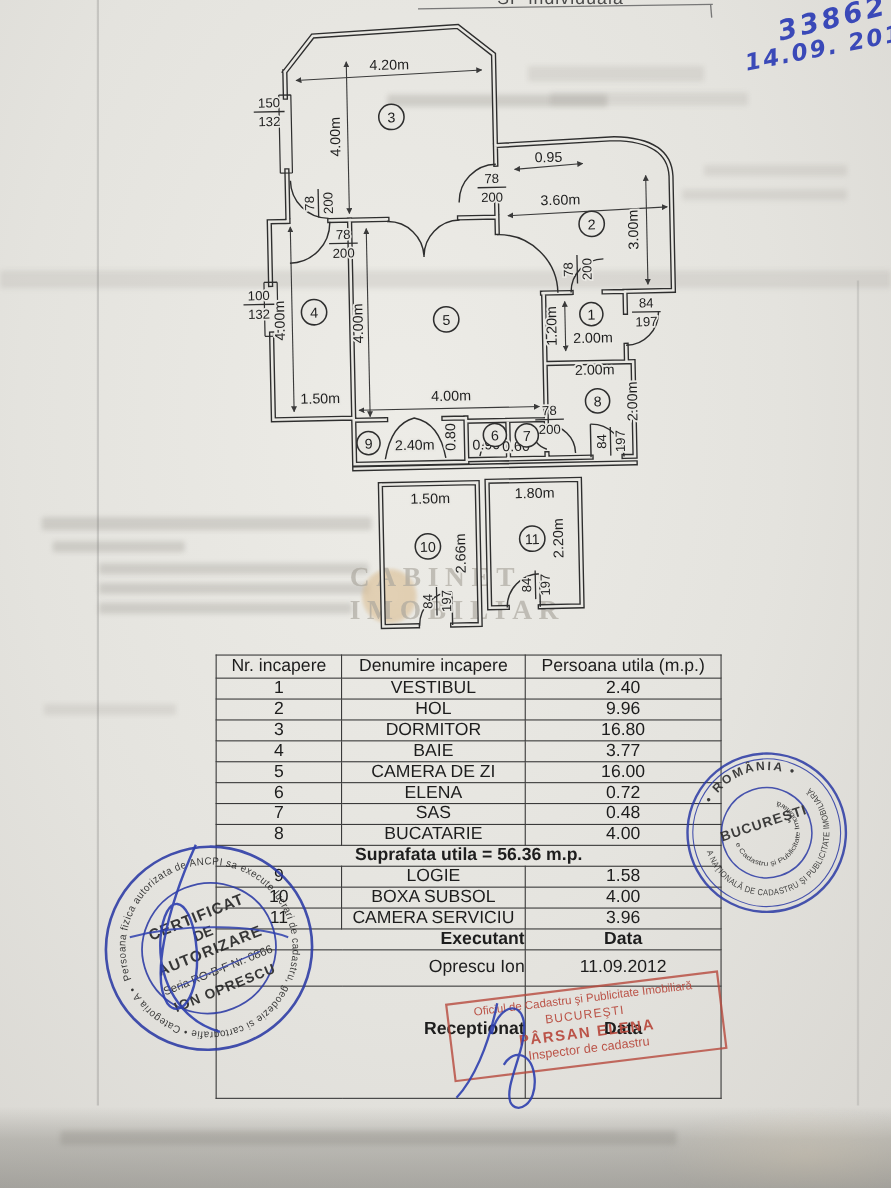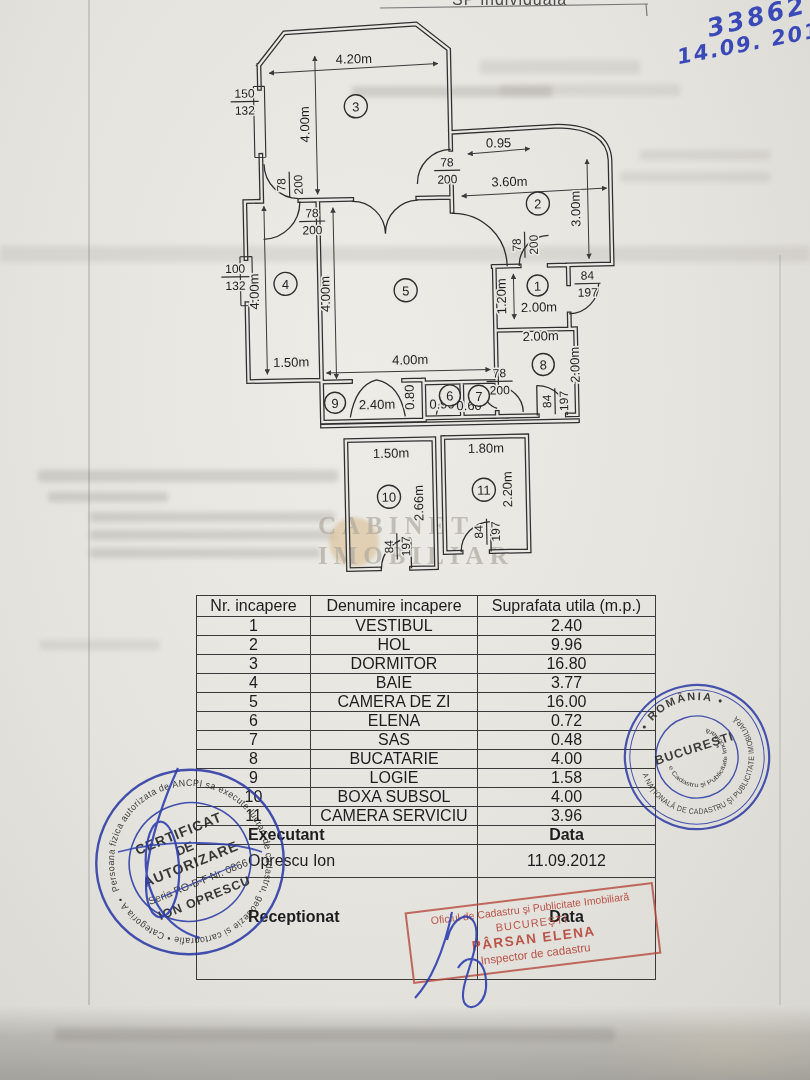--- a/index.html
+++ b/index.html
@@ -28,21 +28,21 @@
   
   svg text{font-family:"Liberation Sans", sans-serif;fill:#1f1f1f;}
   .dim{font-size:13px;paint-order:stroke;stroke:#e9e8e3;stroke-width:3.5px;}
   .frt{font-size:12px;paint-order:stroke;stroke:#e9e8e3;stroke-width:3px;}
   .rn{font-size:13px;}
   
   #areatable{position:absolute;left:196px;top:595px;border-collapse:collapse;table-layout:fixed;}
   #areatable td,#areatable th{border:1.3px solid #3a3a3a;font-size:16px;color:#1d1d1d;
       text-align:center;padding:0;font-weight:normal;overflow:hidden;white-space:nowrap;}
   #areatable .b{font-weight:bold;}
-  #areatable .lft{text-align:left;padding-left:51px;}
+  #areatable .lft{text-align:right;padding-left:51px;}
   #areatable .topalign{vertical-align:top;padding-top:30px;}
   
   #redstamp{position:absolute;left:408px;top:897px;width:238px;padding:3px 4px 5px 4px;
             border:2px solid rgba(183,72,60,.8);color:rgba(183,72,60,.92);
             transform:rotate(-7deg);text-align:center;line-height:1.3;background:transparent;}
   #redstamp .r1{font-size:10.5px;}
   #redstamp .r2{font-size:11px;letter-spacing:1px;}
   #redstamp .r3{font-size:13.5px;font-weight:bold;letter-spacing:1.5px;}
   #redstamp .r4{font-size:11.5px;}
   
@@ -266,21 +266,21 @@
   <table id="areatable">
     <colgroup>
         <col style="width:114px">
         <col style="width:167px">
         <col style="width:178px">
       </colgroup>
     <tbody>
         <tr style="height:21px">
       <th>Nr. incapere</th>
       <th>Denumire incapere</th>
-      <th>Suprafata utila (m.p.)</th>
+      <th>Persoana utila (m.p.)</th>
     </tr>
     <tr style="height:19px">
           <td>1</td>
           <td>VESTIBUL</td>
           <td>2.40</td>
         </tr>
     <tr style="height:19px">
           <td>2</td>
           <td>HOL</td>
           <td>9.96</td>
@@ -307,20 +307,23 @@
         </tr>
     <tr style="height:19px">
           <td>7</td>
           <td>SAS</td>
           <td>0.48</td>
         </tr>
     <tr style="height:19px">
           <td>8</td>
           <td>BUCATARIE</td>
           <td>4.00</td>
+        </tr>
+    <tr style="height:19px">
+          <td colspan="3" class="b">Suprafata utila = 56.36 m.p.</td>
         </tr>
     <tr style="height:19px">
           <td>9</td>
           <td>LOGIE</td>
           <td>1.58</td>
         </tr>
     <tr style="height:19px">
           <td>10</td>
           <td>BOXA SUBSOL</td>
           <td>4.00</td>

